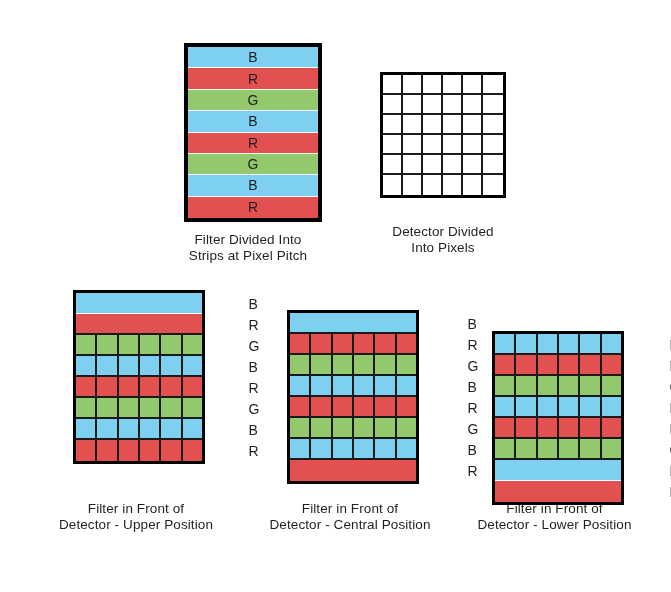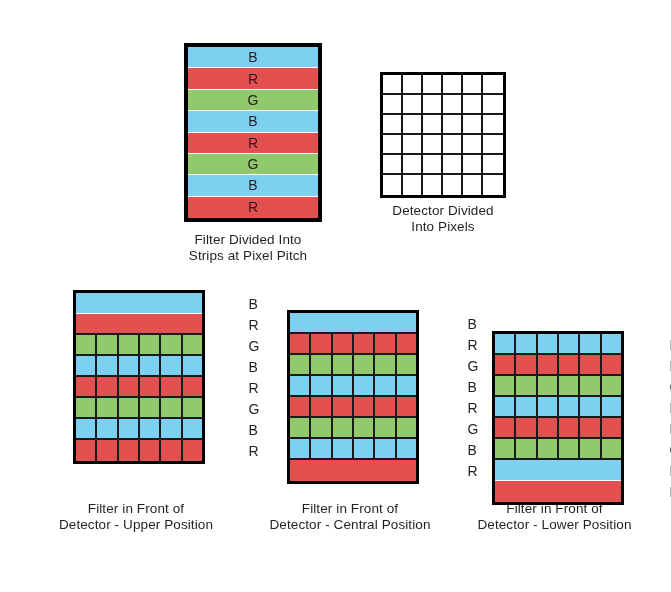--- a/index.html
+++ b/index.html
@@ -192,21 +192,21 @@
         <div class="detector-cell"></div>
         <div class="detector-cell"></div>
         <div class="detector-cell last-col"></div>
         <div class="detector-cell last-row"></div>
         <div class="detector-cell last-row"></div>
         <div class="detector-cell last-row"></div>
         <div class="detector-cell last-row"></div>
         <div class="detector-cell last-row"></div>
         <div class="detector-cell last-col last-row"></div>
       </div>
-    <div class="caption" style="width:180px; margin-left:-27px; margin-top:5px;">Detector Divided
+    <div class="caption" style="width:180px; margin-left:-27px; margin-top:26px;">Detector Divided
 Into Pixels</div>
   </div>
 
   <div class="figure" style="left:73px; top:290px;">
     <div class="overlay-wrap">
       <div class="overlay-box" id="overlay-upper-box" style="width:126px; height:168px;">
           <div class="ov-row solid" style="height: 21px; background: rgb(126, 208, 240);">
             <div class="ov-band"></div>
           </div>
           <div class="ov-row solid hardbottom" style="height: 21px; background: rgb(226, 80, 79);">

